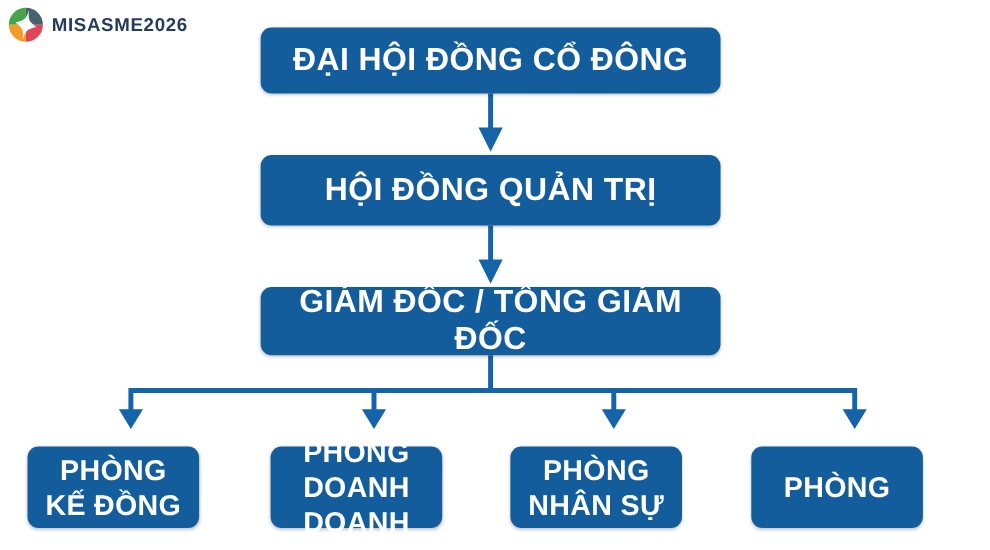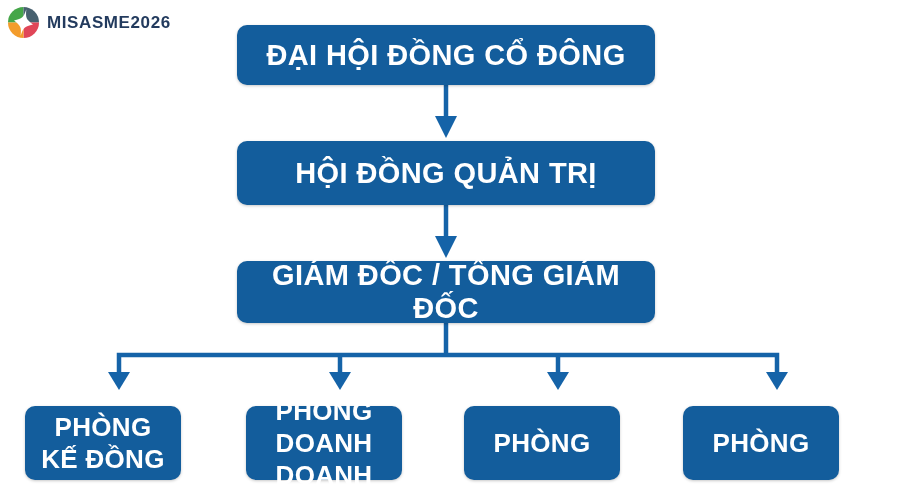--- a/index.html
+++ b/index.html
@@ -106,18 +106,19 @@
   <div class="node node-dept dept-0">
     <span>PHÒNG</span>
     <span>KẾ ĐỒNG</span>
   </div>
   <div class="node node-dept dept-1">
     <span>PHÒNG</span>
     <span>DOANH DOANH</span>
   </div>
   <div class="node node-dept dept-2">
     <span>PHÒNG</span>
+    <span>NHÂN SỰ</span>
   </div>
   <div class="node node-dept dept-3">
     <span>PHÒNG</span>
   </div>
 
 </div>
 
 </body></html>

